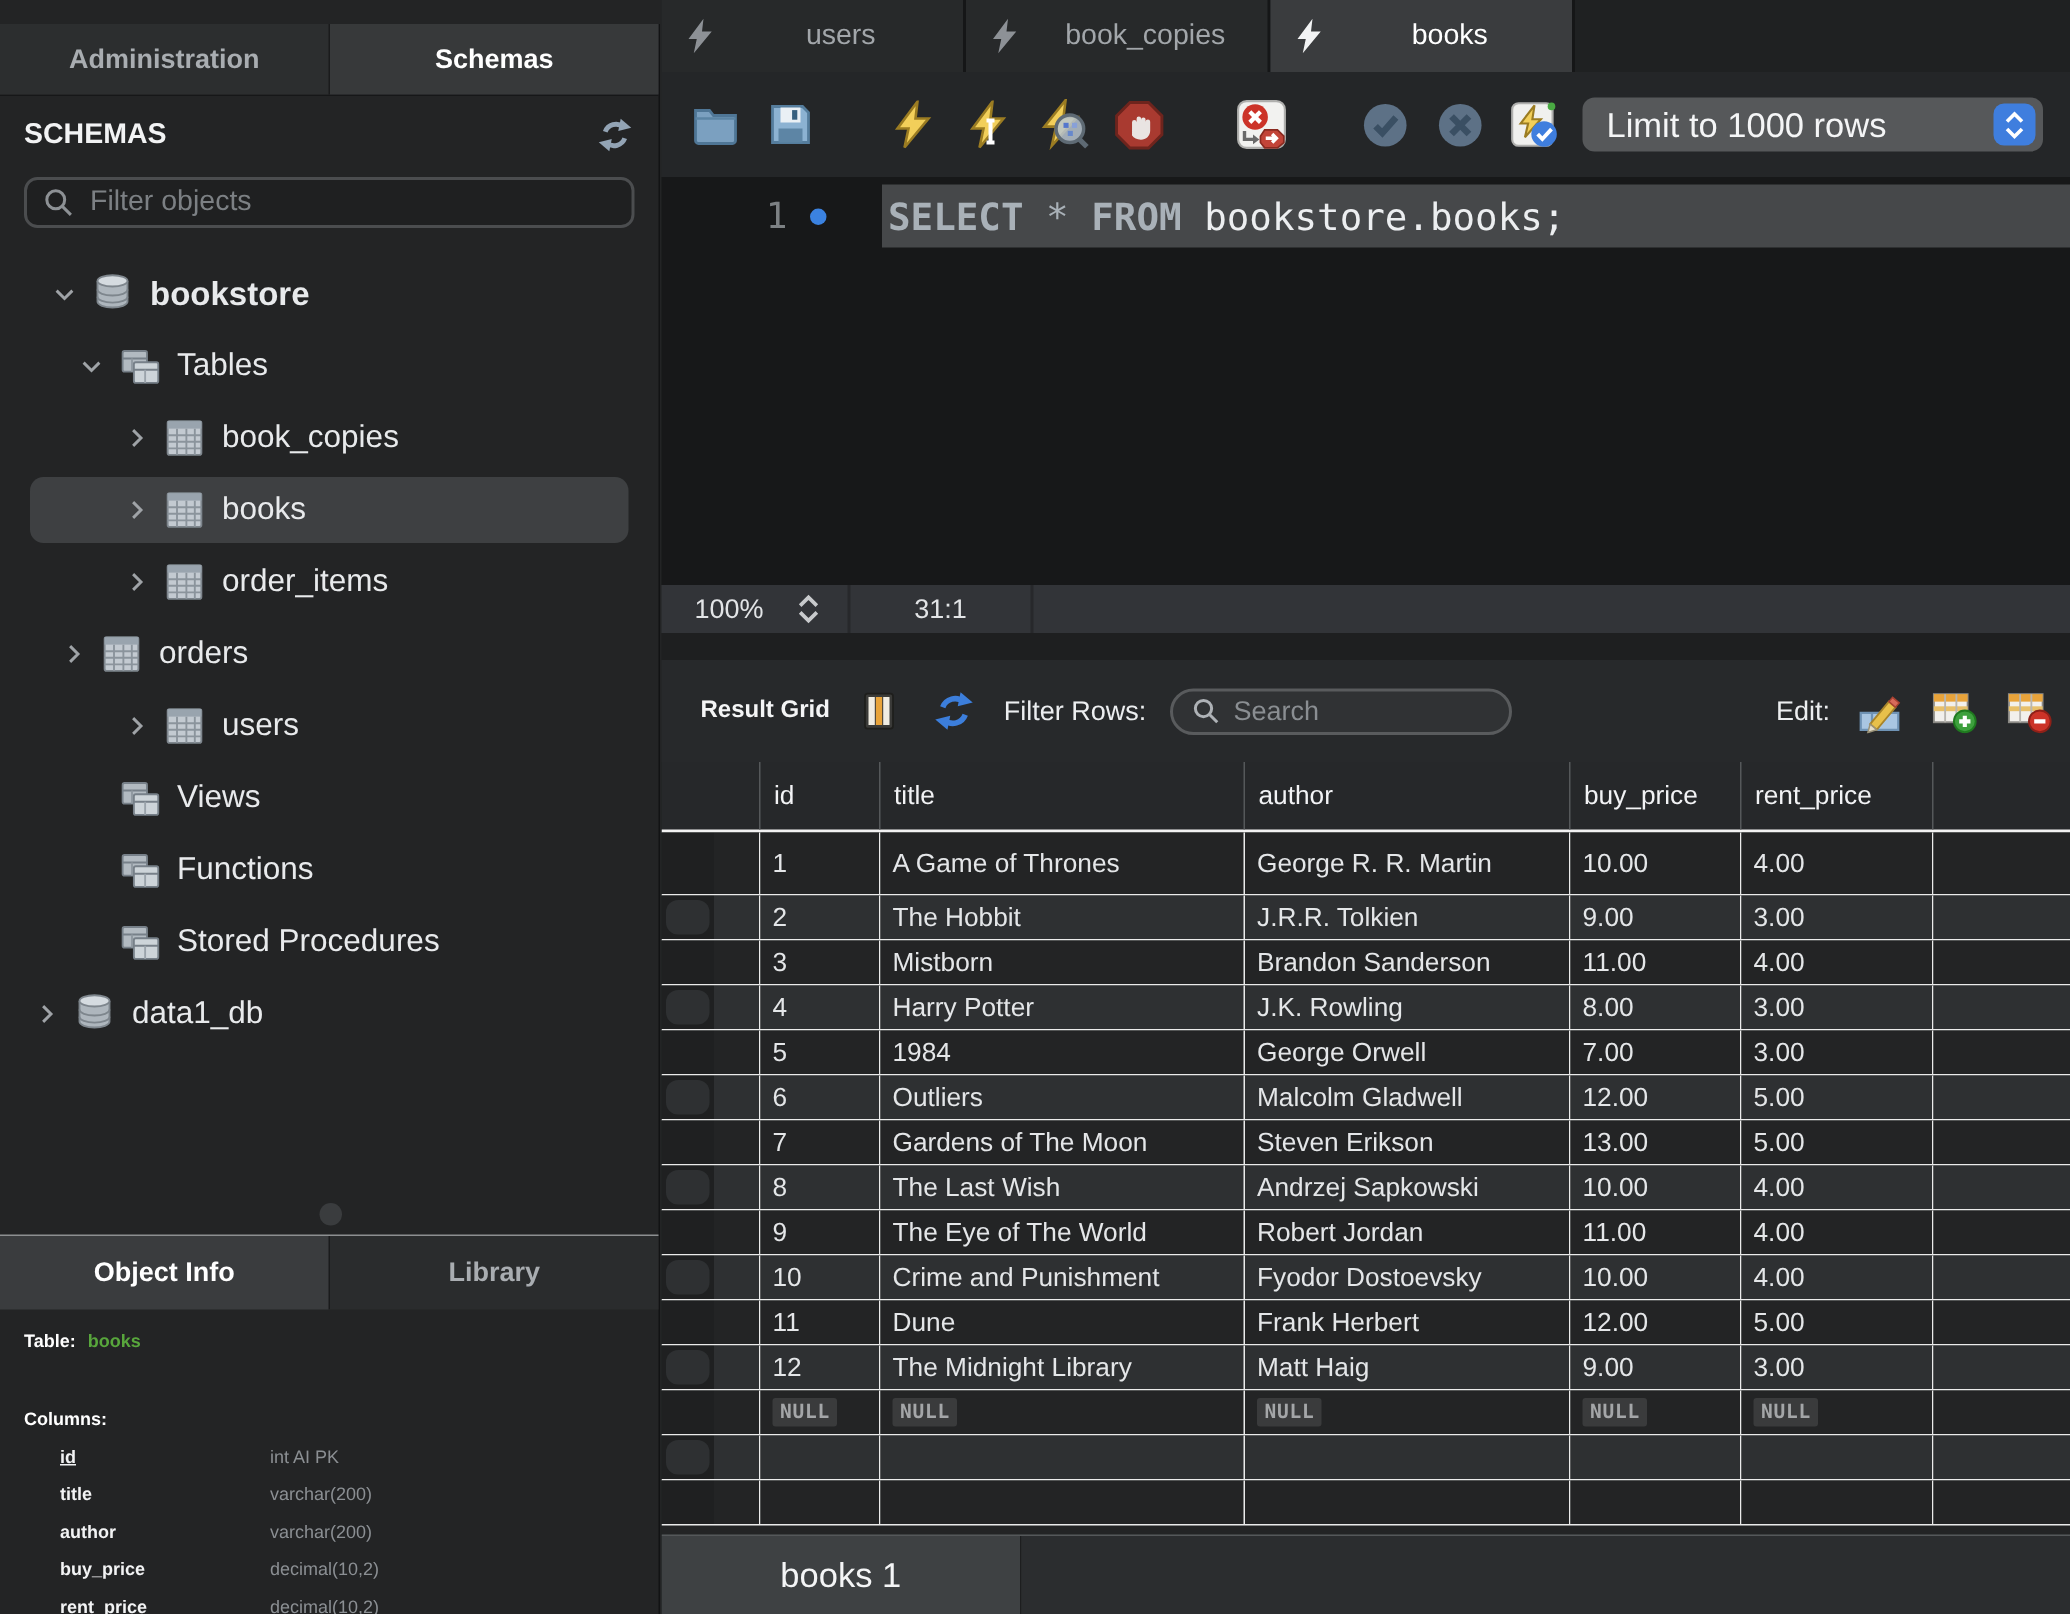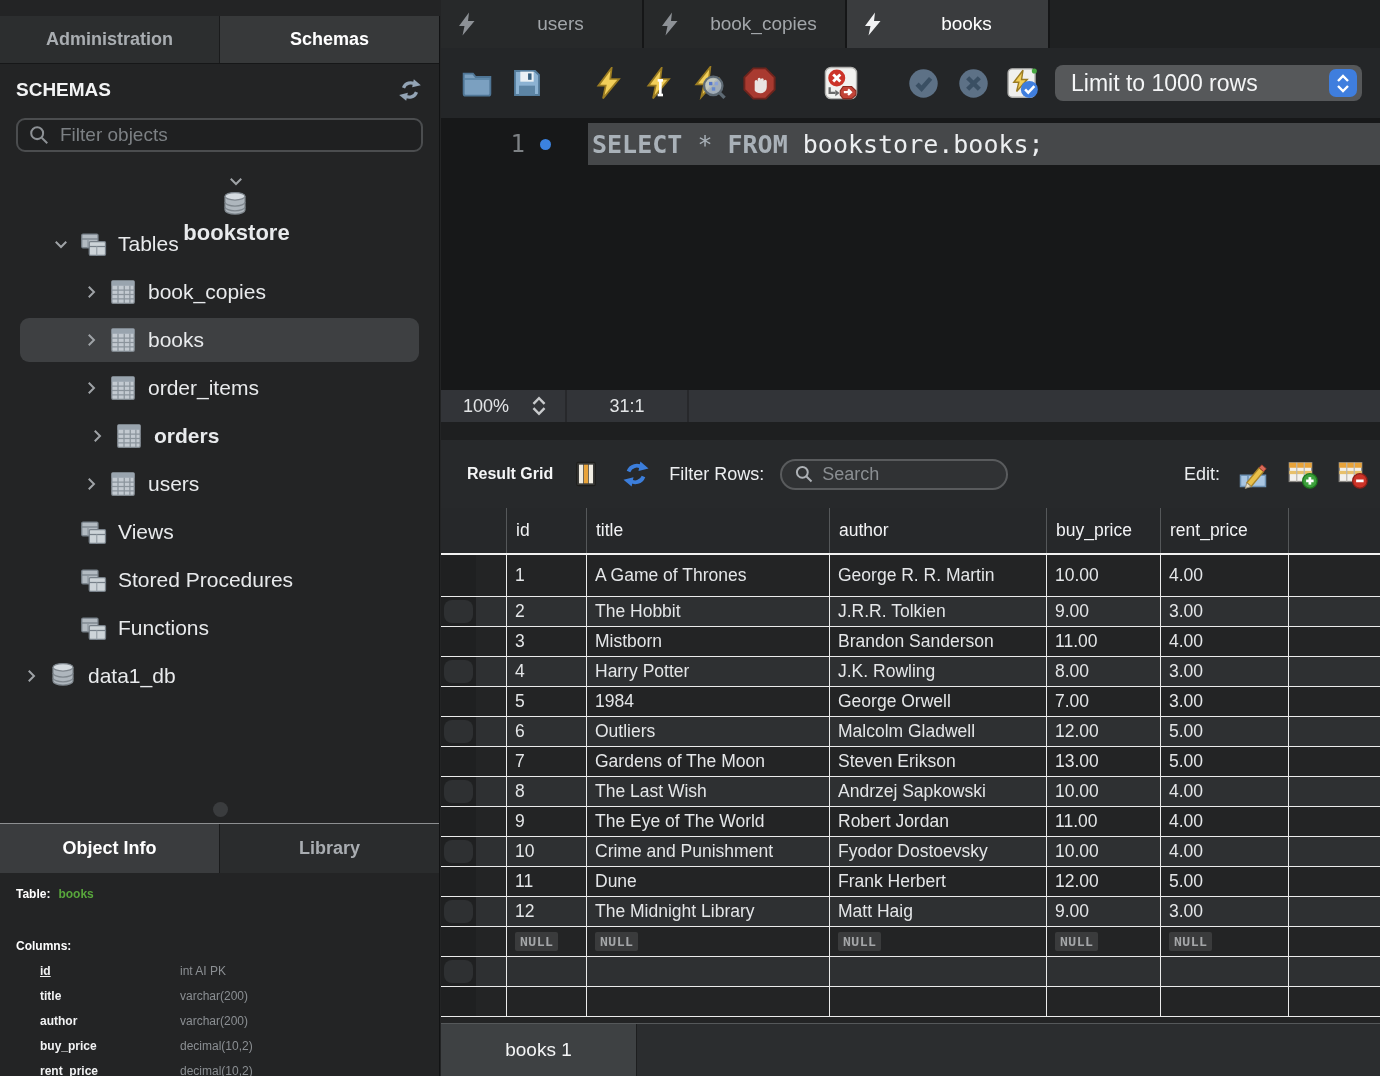--- a/index.html
+++ b/index.html
@@ -103,21 +103,21 @@
   .grid-row.lighter .cell, .grid-row.lighter .selector { background:#2e3032; }
   .cell { display:flex; align-items:center; padding-left:8px; font-size:17.5px; color:#e4e6e8; background:#232425; border-right:1px solid #ebebeb; overflow:hidden; white-space:nowrap; }
   .cell.last { border-right:none; }
   .handle-col { background:#1f2021; position:relative; }
   .handle-col .handle { position:absolute; left:3px; top:3px; bottom:3px; width:29px; background:#2e3032; border-radius:8px; }
   .selector { background:#232425; border-right:1px solid #ebebeb; }
   .null-badge { background:#3a3b3c; color:#a4a6a8; font-family:"DejaVu Sans Mono", monospace; font-size:13px; padding:2px 5px; border-radius:2px; font-weight:bold; letter-spacing:0.5px; }
   .grid-filler { flex:1; }
 
   .result-tabs { height:53px; background:#2b2d2f; border-top:1px solid #55585a; display:flex; flex:none; }
-  .result-tab { width:196px; background:#3e4143; border-right:1px solid #1d1e1f; display:flex; align-items:center; justify-content:center; font-size:19px; color:#f4f5f6; }
+  .result-tab { width:240px; background:#3e4143; border-right:1px solid #1d1e1f; display:flex; align-items:center; justify-content:center; font-size:23px; color:#f4f5f6; }
 </style>
 </head>
 <body>
 
 <div class="sidebar">
   <div class="side-tabs">
       <div class="side-tab">Administration</div>
       <div class="side-tab active">Schemas</div>
     </div>
 
@@ -137,21 +137,21 @@
     <span>
       <svg width="22" height="22" viewBox="0 0 24 24">
           <circle cx="10" cy="10" r="6.5" stroke="#8d9195" stroke-width="2.2" fill="none"></circle>
           <line x1="15" y1="15" x2="21" y2="21" stroke="#8d9195" stroke-width="2.2"></line>
         </svg>
     </span>
     <input type="text" placeholder="Filter objects" style="">
   </div>
 
   <div class="tree" id="schema-tree">
-      <div class="tree-row" style="padding-left: 34px; flex-direction: column;">
+      <div class="tree-row" style="padding-left: 34px;">
         <span class="tree-chevron">
           <svg width="18" height="18" viewBox="0 0 24 24">
             <path d="M5 9 l7 7 7-7" stroke="#9fa3a7" stroke-width="2.6" fill="none"></path>
           </svg>
         </span>
         <span class="tree-icon">
           <svg width="30" height="30" viewBox="0 0 24 24">
             <path d="M4 5 v11 c0 1.8 3.6 3.2 8 3.2 s8 -1.4 8 -3.2 V5" fill="#aeb6bd" stroke="#7e868d" stroke-width="1"></path>
             <ellipse cx="12" cy="5" rx="8" ry="3" fill="#d5dbe0" stroke="#7e868d" stroke-width="1"></ellipse>
             <path d="M4 9.6 c0 1.8 3.6 3.2 8 3.2 s8-1.4 8-3.2" stroke="#7e868d" fill="none"></path>
@@ -238,21 +238,21 @@
               <line x1="3" y1="14" x2="21" y2="14"></line>
               <line x1="3" y1="17.5" x2="21" y2="17.5"></line>
               <line x1="8" y1="7" x2="8" y2="21"></line>
               <line x1="13" y1="7" x2="13" y2="21"></line>
               <line x1="17.5" y1="7" x2="17.5" y2="21"></line>
             </g>
           </svg>
         </span>
         <span class="tree-label">order_items</span>
       </div>
-      <div class="tree-row" style="padding-left: 88px; font-weight: bold;">
+      <div class="tree-row" style="padding-left: 40px;">
         <span class="tree-chevron">
           <svg width="18" height="18" viewBox="0 0 24 24">
             <path d="M9 5 l7 7 -7 7" stroke="#9fa3a7" stroke-width="2.6" fill="none"></path>
           </svg>
         </span>
         <span class="tree-icon">
           <svg width="30" height="30" viewBox="0 0 24 24">
             <rect x="3" y="3" width="18" height="18" rx="1" fill="#c3cad1" stroke="#7e868d"></rect>
             <rect x="3" y="3" width="18" height="4" fill="#99a4ae"></rect>
             <g stroke="#8b949c" stroke-width="1">
@@ -308,35 +308,35 @@
         <span class="tree-icon">
           <svg width="30" height="30" viewBox="0 0 24 24">
             <rect x="3" y="4" width="13" height="11" rx="1" fill="#b2bac1" stroke="#778089"></rect>
             <line x1="3" y1="8" x2="16" y2="8" stroke="#778089"></line>
             <line x1="8" y1="8" x2="8" y2="15" stroke="#8f98a0"></line>
             <rect x="9" y="10" width="13" height="11" rx="1" fill="#cdd4d9" stroke="#778089"></rect>
             <line x1="9" y1="14" x2="22" y2="14" stroke="#778089"></line>
             <line x1="15" y1="14" x2="15" y2="21" stroke="#9aa3ab"></line>
           </svg>
         </span>
-        <span class="tree-label">Stored Procedures</span>
+        <span class="tree-label">Functions</span>
       </div>
       <div class="tree-row" style="padding-left: 52px;">
         <span class="tree-chevron"></span>
         <span class="tree-icon">
           <svg width="30" height="30" viewBox="0 0 24 24">
             <rect x="3" y="4" width="13" height="11" rx="1" fill="#b2bac1" stroke="#778089"></rect>
             <line x1="3" y1="8" x2="16" y2="8" stroke="#778089"></line>
             <line x1="8" y1="8" x2="8" y2="15" stroke="#8f98a0"></line>
             <rect x="9" y="10" width="13" height="11" rx="1" fill="#cdd4d9" stroke="#778089"></rect>
             <line x1="9" y1="14" x2="22" y2="14" stroke="#778089"></line>
             <line x1="15" y1="14" x2="15" y2="21" stroke="#9aa3ab"></line>
           </svg>
         </span>
-        <span class="tree-label">Functions</span>
+        <span class="tree-label">Stored Procedures</span>
       </div>
       <div class="tree-row" style="padding-left: 22px;">
         <span class="tree-chevron">
           <svg width="18" height="18" viewBox="0 0 24 24">
             <path d="M9 5 l7 7 -7 7" stroke="#9fa3a7" stroke-width="2.6" fill="none"></path>
           </svg>
         </span>
         <span class="tree-icon">
           <svg width="30" height="30" viewBox="0 0 24 24">
             <path d="M4 5 v11 c0 1.8 3.6 3.2 8 3.2 s8 -1.4 8 -3.2 V5" fill="#aeb6bd" stroke="#7e868d" stroke-width="1"></path>

